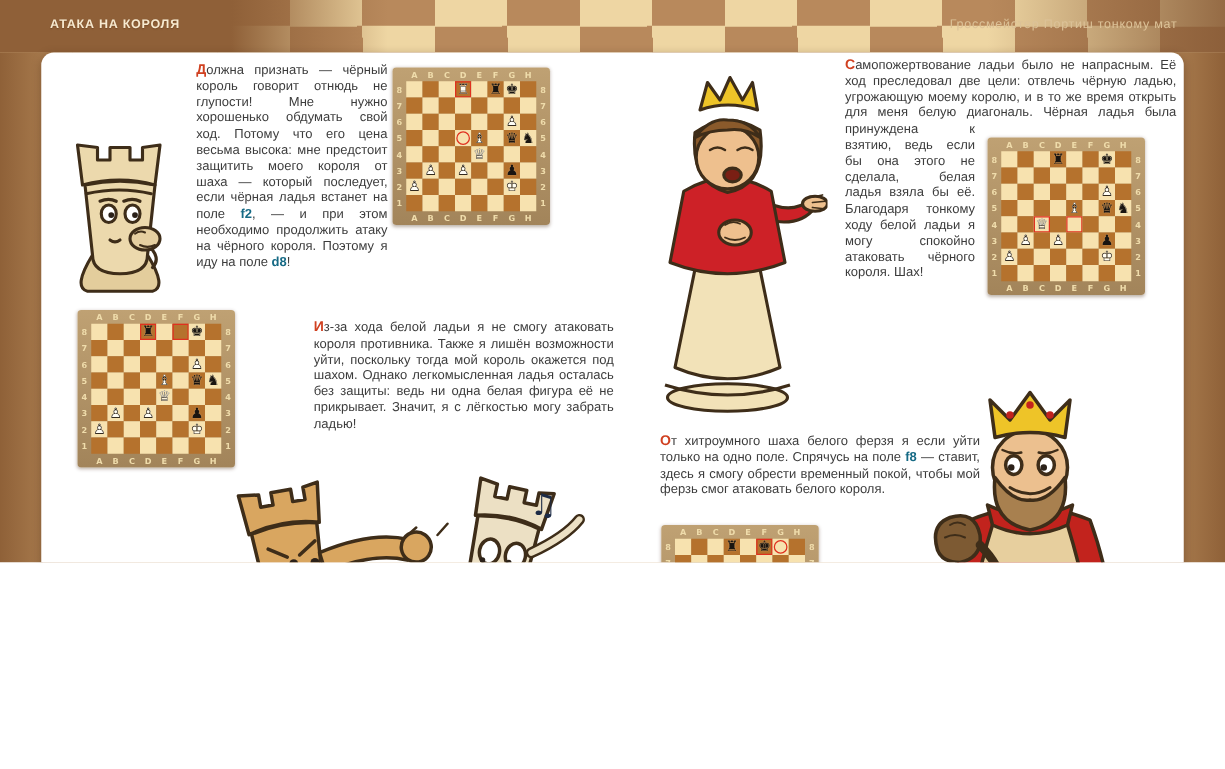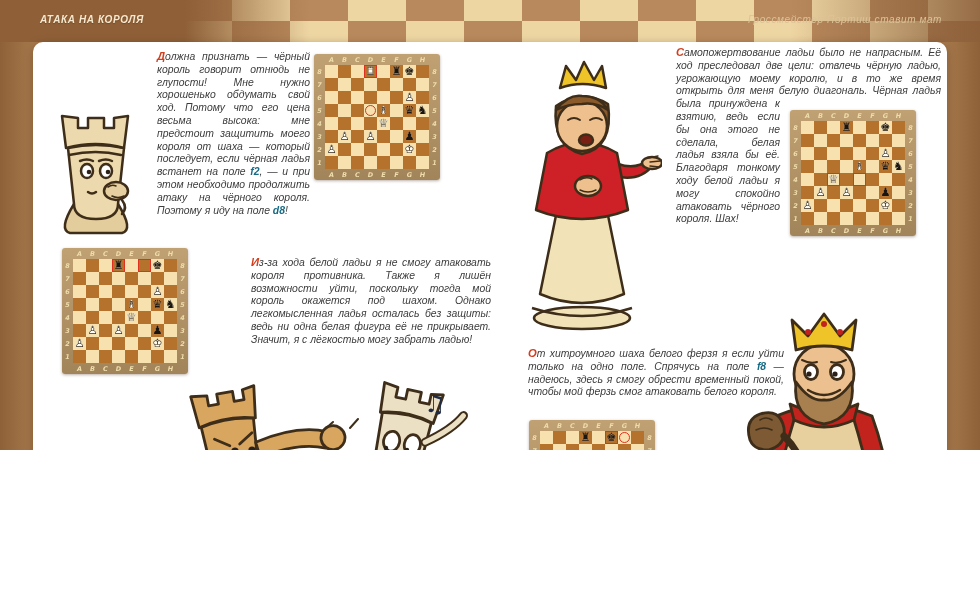--- a/index.html
+++ b/index.html
@@ -1,18 +1,18 @@
 <!DOCTYPE html>
 <html><head>
 <meta charset="utf-8">
 <style>
   html,body{margin:0;padding:0;}
   body{font-family:"Liberation Sans","DejaVu Sans",sans-serif;}
   .stage{position:relative;width:980px;height:450px;overflow:hidden;
-    background:linear-gradient(90deg,#8f6138 0%,#b78a5a 6%,#c79a67 30%,#c79a67 70%,#b78a5a 94%,#8f6138 100%);font-style:italic;}
+    background:linear-gradient(90deg,#8f6138 0%,#b78a5a 6%,#c79a67 30%,#c79a67 70%,#b78a5a 94%,#8f6138 100%);}
   
   .header{position:absolute;left:0;top:0;width:980px;height:42px;
     background:
       linear-gradient(90deg,rgba(143,96,56,1) 0px,rgba(143,96,56,1) 185px,rgba(143,96,56,0) 310px),
       linear-gradient(270deg,rgba(133,88,52,.85) 0px,rgba(133,88,52,0) 190px),
       repeating-conic-gradient(#b8895c 0% 25%, #eed6a3 25% 50%);
     background-size:auto,auto,116px 42px;}
   .htitle{position:absolute;top:14px;font-size:10px;letter-spacing:.6px;}
   .htitle.left{left:40px;color:#f7ead0;font-weight:bold;text-shadow:0 1px 1px rgba(80,40,10,.4);}
   .htitle.right{right:38px;color:#dcc298;}
@@ -54,21 +54,21 @@
   
   .cartoon{position:absolute;}
 </style>
 </head>
 <body>
 
 <div class="stage">
 
   <div class="header">
     <span class="htitle left">АТАКА НА КОРОЛЯ</span>
-    <span class="htitle right">Гроссмейстер Портиш ставит мат</span>
+    <span class="htitle right">Гроссмейстер Портиш тонкому мат</span>
   </div>
 
   <div class="page"></div>
 
   <div class="txt" style="left:157px;top:50px;width:153px;">
     <span class="cap">Д</span><span>олжна признать — чёрный король говорит отнюдь не глупости! Мне нужно хорошенько обдумать свой ход. Потому что его цена весьма высока: мне предстоит защитить моего короля от шаха — который последует, если чёрная ладья встанет на поле </span><span class="coord">f2</span><span>, — и при этом необходимо продолжить атаку на чёрного короля. Поэтому я иду на поле </span><span class="coord">d8</span><span>!</span>
   </div>
 
   <div class="diagram absboard" style="left:314px;top:54px;">
       <div class="lab"></div>
@@ -608,21 +608,21 @@
         <div class="lab">E</div>
         <div class="lab">F</div>
         <div class="lab">G</div>
         <div class="lab">H</div>
         <div class="lab"></div>
       </div>
     <span class="cap">С</span><span>амопожертвование ладьи было не напрасным. Её ход преследовал две цели: отвлечь чёрную ладью, угрожающую моему королю, и в то же время открыть для меня белую диагональ. Чёрная ладья была принуждена к взятию, ведь если бы она этого не сделала, белая ладья взяла бы её. Благодаря тонкому ходу белой ладьи я могу спокойно атаковать чёрного короля. Шах!</span>
   </div>
 
   <div class="txt" style="left:528px;top:347px;width:256px;">
-    <span class="cap">О</span><span>т хитроумного шаха белого ферзя я если уйти только на одно поле. Спрячусь на поле </span><span class="coord">f8</span><span> — надеюсь, здесь я смогу обрести временный покой, чтобы мой ферзь смог атаковать белого короля.</span>
+    <span class="cap">О</span><span>т хитроумного шаха белого ферзя я если уйти только на одно поле. Спрячусь на поле </span><span class="coord">f8</span><span> — ставит, здесь я смогу обрести временный покой, чтобы мой ферзь смог атаковать белого короля.</span>
   </div>
 
   <div class="diagram absboard" style="left:529px;top:420px;">
       <div class="lab"></div>
       <div class="lab">A</div>
       <div class="lab">B</div>
       <div class="lab">C</div>
       <div class="lab">D</div>
       <div class="lab">E</div>
       <div class="lab">F</div>

